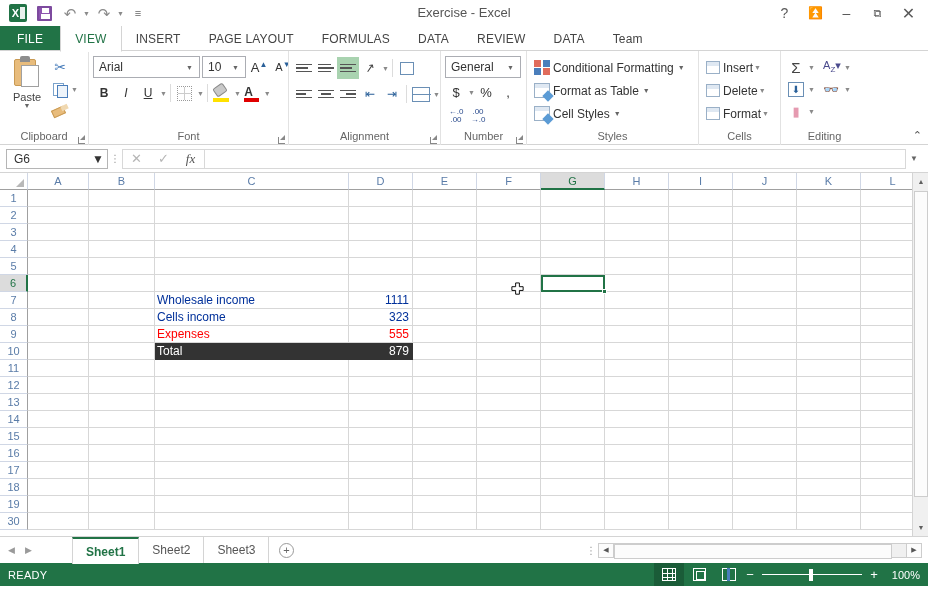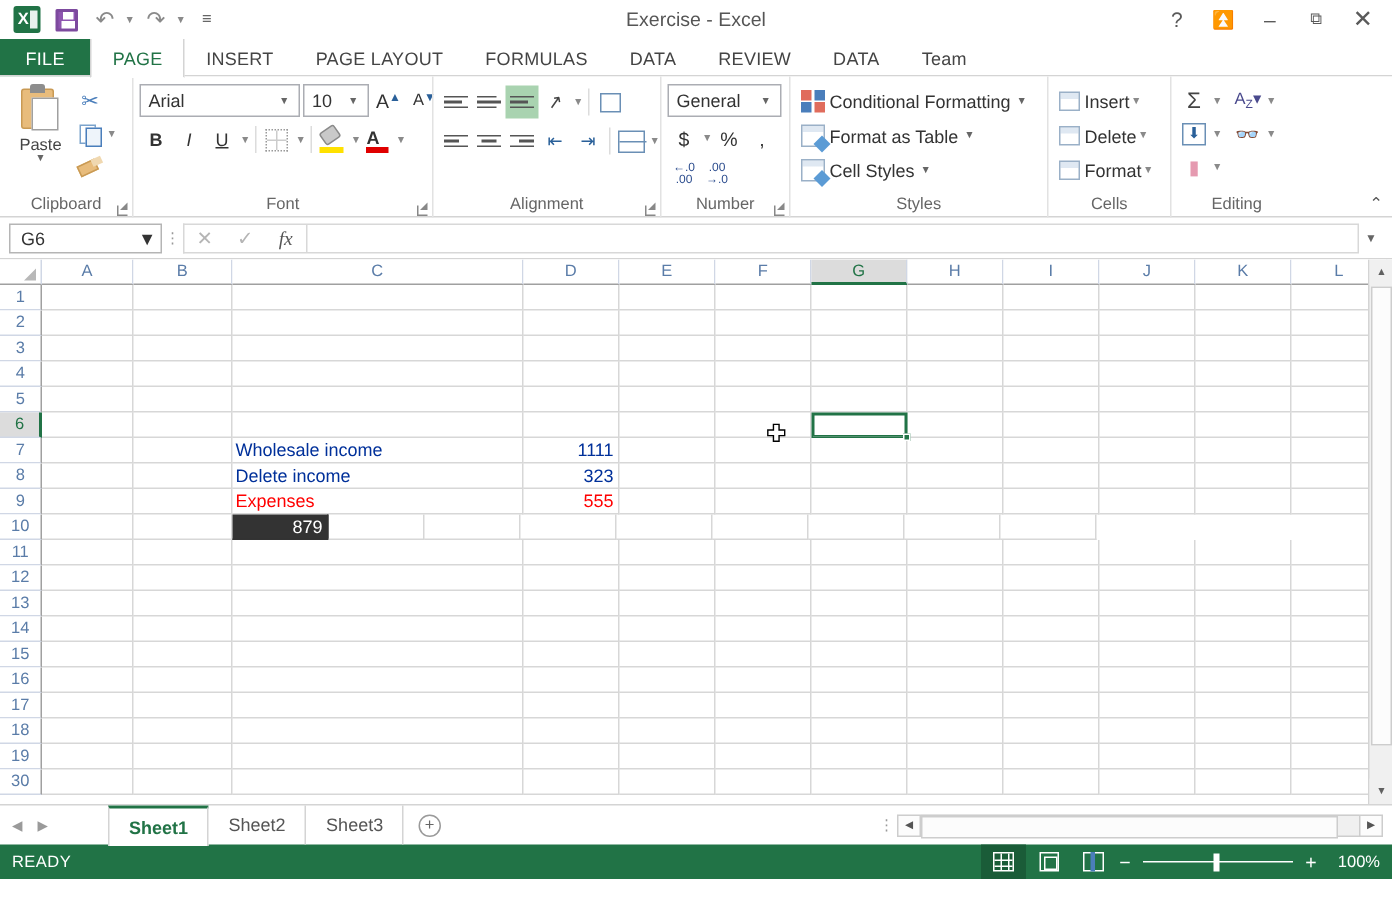--- a/index.html
+++ b/index.html
@@ -625,21 +625,21 @@
     <div class="win-btn">?</div>
     <div class="win-btn" style="font-size:12px;">⏫</div>
     <div class="win-btn">–</div>
     <div class="win-btn" style="font-size:11px;">⧉</div>
     <div class="win-btn close">✕</div>
   </div>
 </div>
 
 <div class="ribbon-tabs">
   <div class="tab-file">FILE</div>
-  <div class="tab active">PAGE</div>
+  <div class="tab active">VIEW</div>
   <div class="tab">INSERT</div>
   <div class="tab">PAGE LAYOUT</div>
   <div class="tab">FORMULAS</div>
   <div class="tab">DATA</div>
   <div class="tab">REVIEW</div>
   <div class="tab">DATA</div>
   <div class="tab">Team</div>
 </div>
 
 <div class="ribbon">
@@ -1086,21 +1086,21 @@
             <div class="gcell" style="width: 64px;"></div>
             <div class="gcell" style="width: 64px;"></div>
             <div class="gcell" style="width: 64px;"></div>
             <div class="gcell" style="width: 64px;"></div>
             <div class="gcell" style="width: 64px;"></div>
             <div class="gcell" style="width: 64px;"></div>
           </div>
           <div class="grow">
             <div class="gcell" style="width: 61px;"></div>
             <div class="gcell" style="width: 66px;"></div>
-            <div class="gcell" style="width: 194px; color: rgb(0, 48, 154);">Delete income</div>
+            <div class="gcell" style="width: 194px; color: rgb(0, 48, 154);">Cells income</div>
             <div class="gcell num" style="width: 64px; color: rgb(0, 48, 154);">323</div>
             <div class="gcell" style="width: 64px;"></div>
             <div class="gcell" style="width: 64px;"></div>
             <div class="gcell" style="width: 64px;"></div>
             <div class="gcell" style="width: 64px;"></div>
             <div class="gcell" style="width: 64px;"></div>
             <div class="gcell" style="width: 64px;"></div>
             <div class="gcell" style="width: 64px;"></div>
             <div class="gcell" style="width: 64px;"></div>
           </div>
@@ -1114,20 +1114,21 @@
             <div class="gcell" style="width: 64px;"></div>
             <div class="gcell" style="width: 64px;"></div>
             <div class="gcell" style="width: 64px;"></div>
             <div class="gcell" style="width: 64px;"></div>
             <div class="gcell" style="width: 64px;"></div>
             <div class="gcell" style="width: 64px;"></div>
           </div>
           <div class="grow">
             <div class="gcell" style="width: 61px;"></div>
             <div class="gcell" style="width: 66px;"></div>
+            <div class="gcell" style="width: 194px; color: rgb(255, 255, 255); background: rgb(51, 51, 51); border-right-color: rgb(51, 51, 51); border-bottom-color: rgb(51, 51, 51);">Total</div>
             <div class="gcell num" style="width: 64px; color: rgb(255, 255, 255); background: rgb(51, 51, 51); border-right-color: rgb(51, 51, 51); border-bottom-color: rgb(51, 51, 51);">879</div>
             <div class="gcell" style="width: 64px;"></div>
             <div class="gcell" style="width: 64px;"></div>
             <div class="gcell" style="width: 64px;"></div>
             <div class="gcell" style="width: 64px;"></div>
             <div class="gcell" style="width: 64px;"></div>
             <div class="gcell" style="width: 64px;"></div>
             <div class="gcell" style="width: 64px;"></div>
             <div class="gcell" style="width: 64px;"></div>
           </div>

